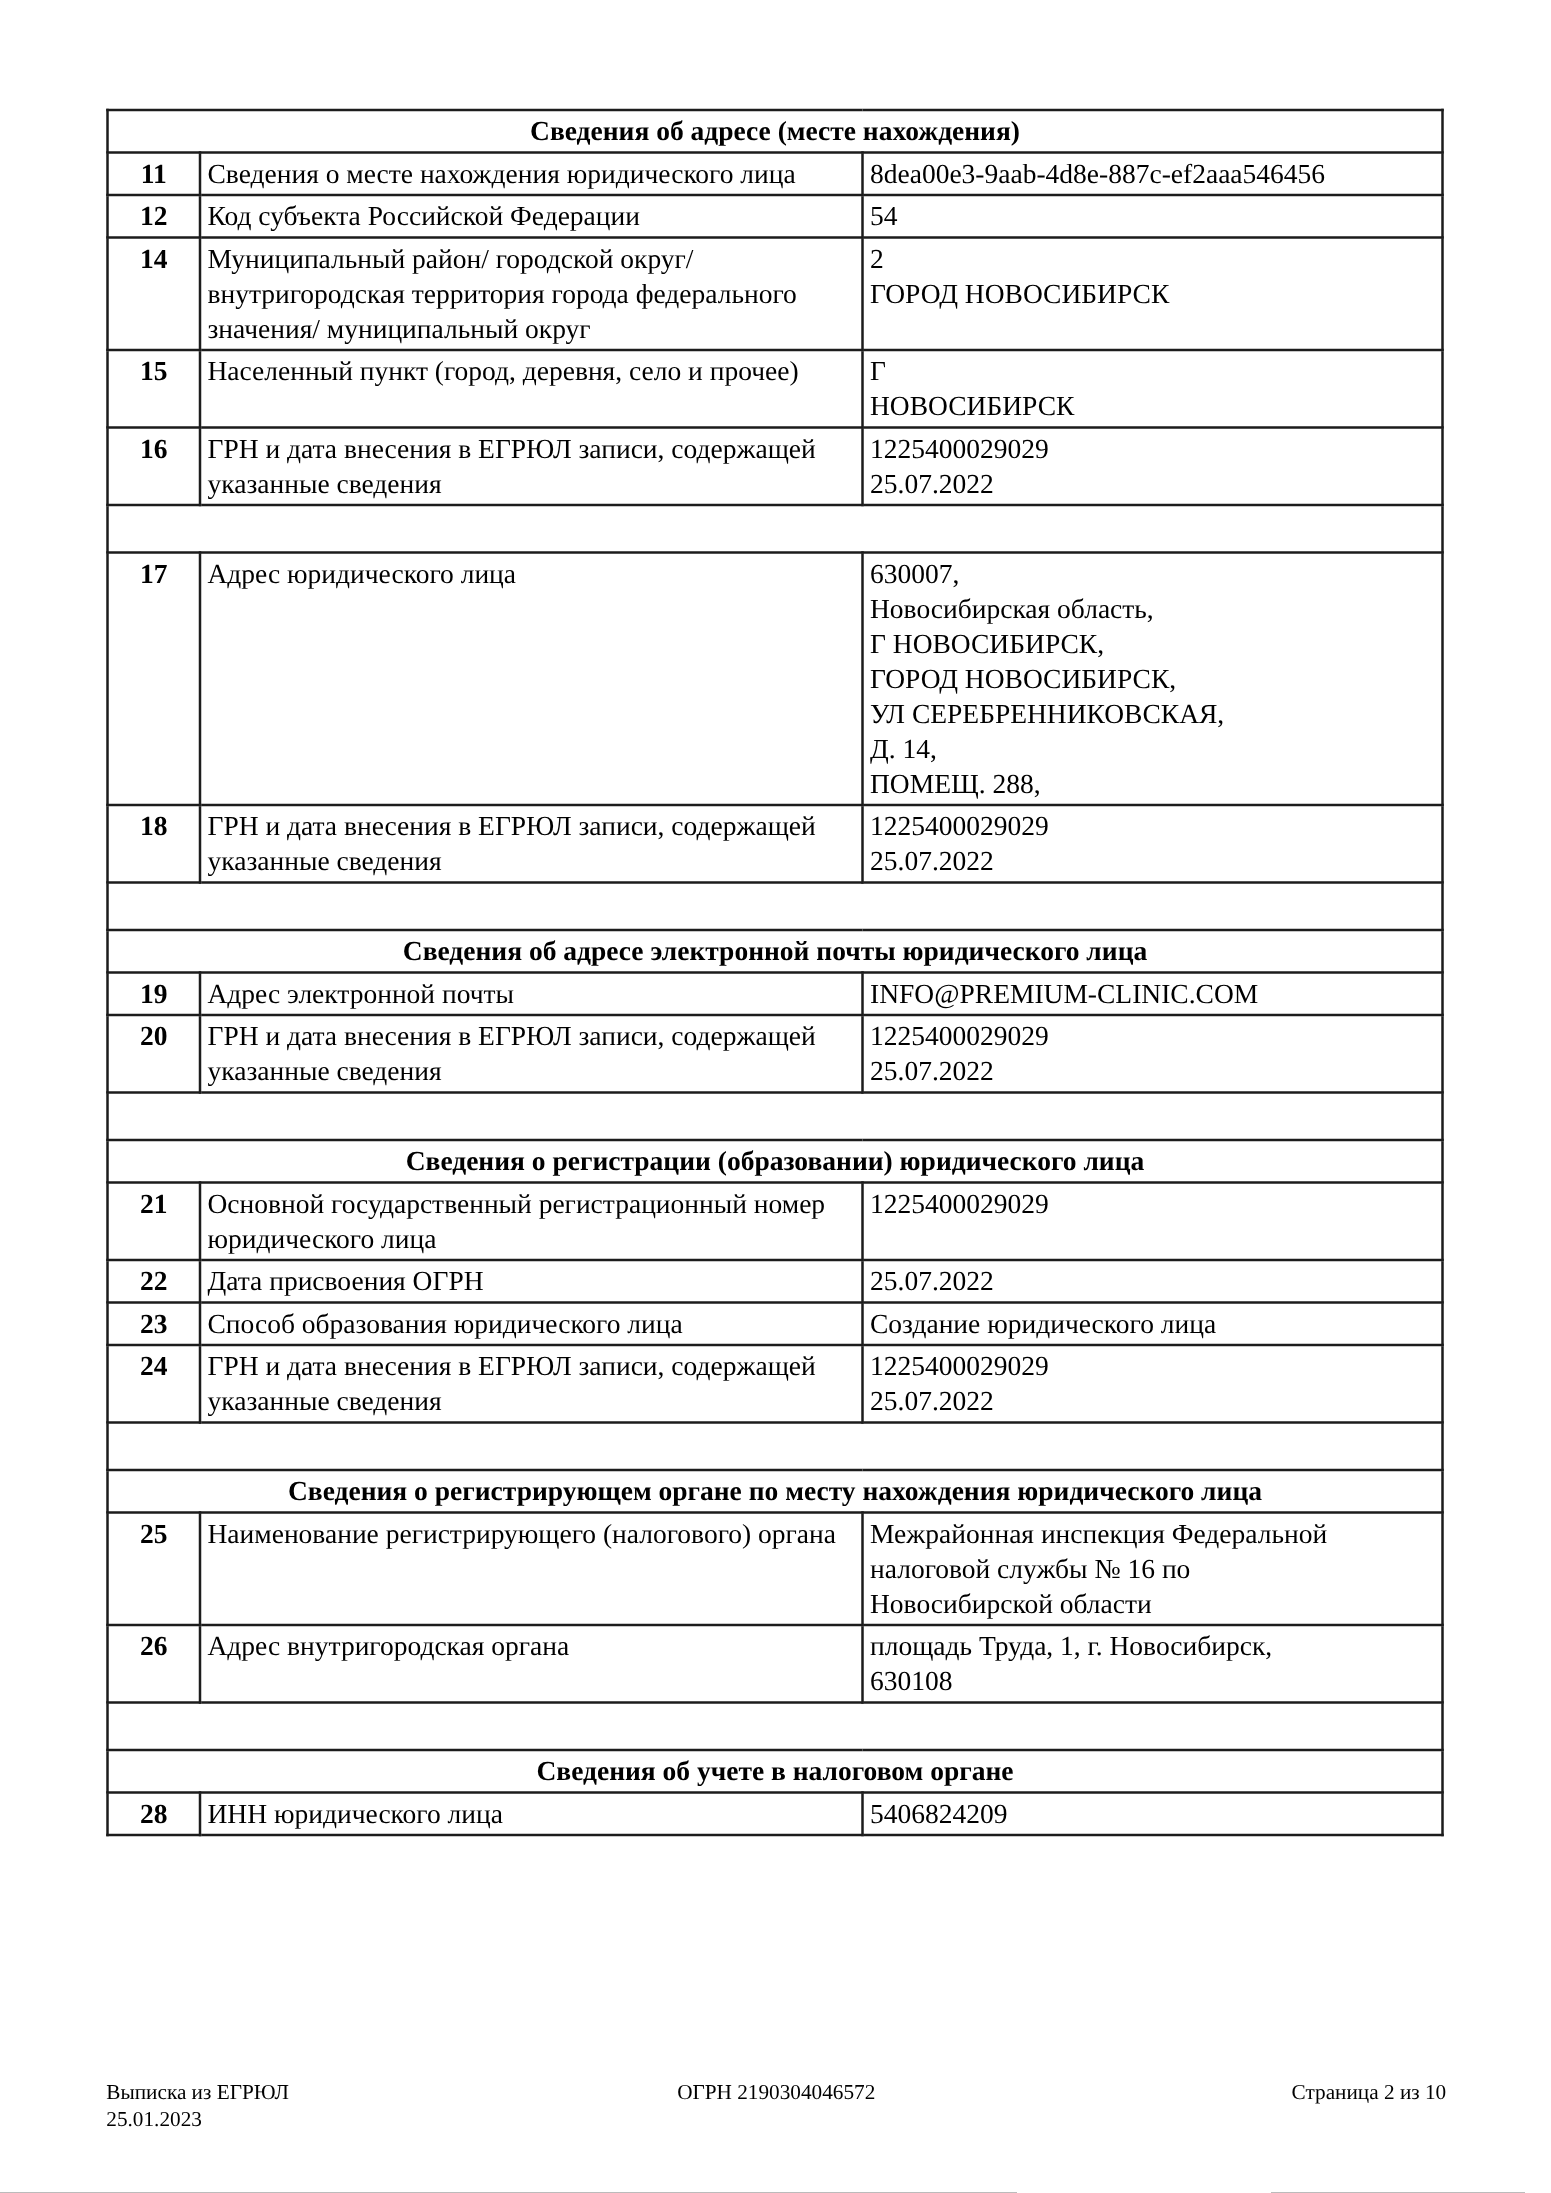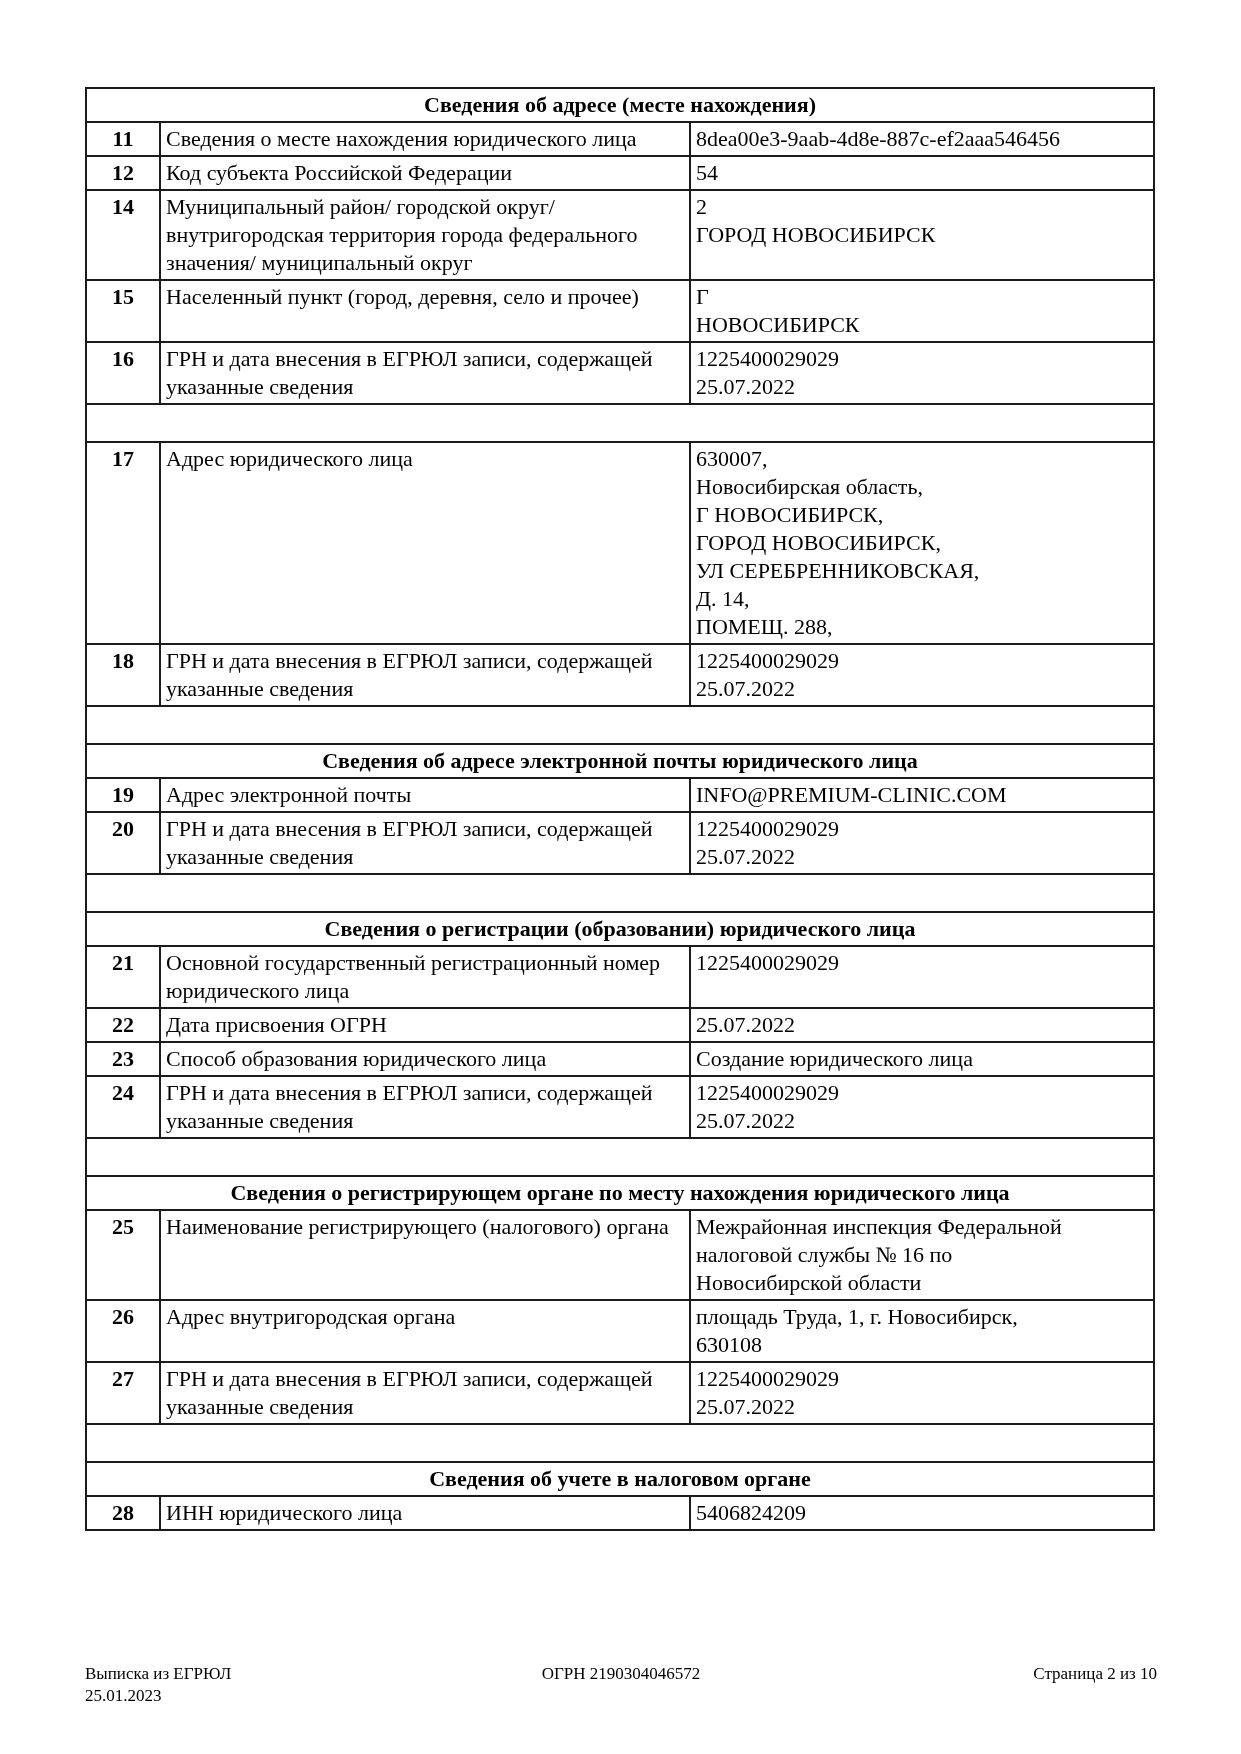--- a/index.html
+++ b/index.html
@@ -171,26 +171,20 @@
         <td class="val">Межрайонная инспекция Федеральной
 налоговой службы № 16 по
 Новосибирской области</td>
       </tr>
       <tr>
         <td class="num">26</td>
         <td class="lbl">Адрес внутригородская органа</td>
         <td class="val">площадь Труда, 1, г. Новосибирск,
 630108</td>
       </tr>
-      <tr>
-        <td class="num">27</td>
-        <td class="lbl">ГРН и дата внесения в ЕГРЮЛ записи, содержащей указанные сведения</td>
-        <td class="val">1225400029029
-25.07.2022</td>
-      </tr>
       <tr class="spacer">
           <td colspan="3"></td>
         </tr>
 
       <tr>
         <td class="section-hdr" colspan="3">Сведения об учете в налоговом органе</td>
       </tr>
       <tr>
         <td class="num">28</td>
         <td class="lbl">ИНН юридического лица</td>

